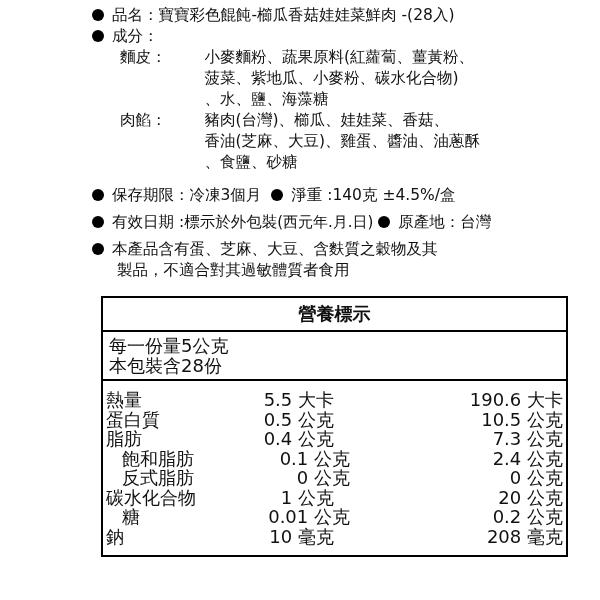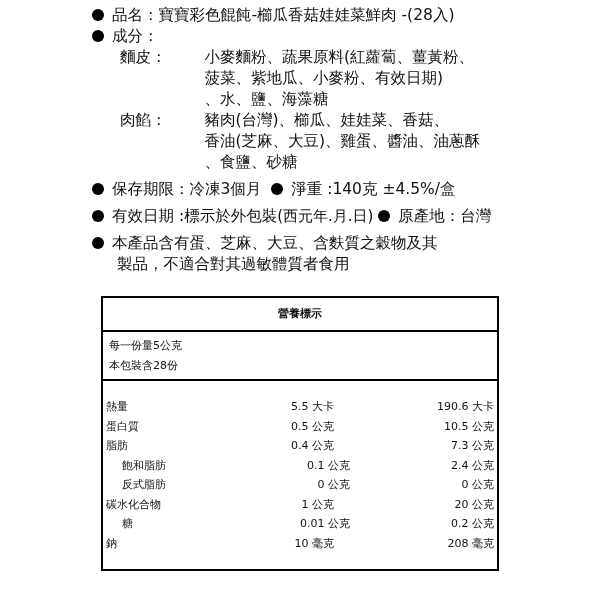--- a/index.html
+++ b/index.html
@@ -8,58 +8,58 @@
   .info { position:absolute; left:92px; top:5px; width:420px; font-size:15.5px; line-height:21px; }
   .line { white-space:nowrap; }
   .bullet { display:inline-block; width:12px; height:12px; border-radius:50%; background:#000; margin-right:8px; vertical-align:-1px; }
   .indent1 { padding-left:25px; }
   .sub { display:flex; padding-left:28px; }
   .sub .k { white-space:nowrap; }
   .sub .v { flex:1; }
   .v div { white-space:nowrap;margin-left:38px; }
   .small { font-size:15px; }
   .gap { height:6px; }
-  .tbl { position:absolute; left:101px; top:296px; width:398px; border:2px solid #000; font-size:11px; line-height:19.5px; box-sizing:border-box; }
+  .tbl { position:absolute; left:101px; top:296px; width:467px; border:2px solid #000; font-size:18px; line-height:19.5px; box-sizing:border-box; }
   .tbl .title { text-align:center; border-bottom:2px solid #000; height:32px; line-height:32px; font-weight:bold; }
   .tbl .serv { border-bottom:2px solid #000; padding:4px 6px; }
   .tbl .hdr { display:flex; border-bottom:2px solid #000; padding:2px 3px; }
   .row { display:flex; padding:0 3px; }
   .c1 { width:130px; white-space:nowrap; }
   .c2 { width:98px; text-align:right; white-space:nowrap; }
   .c3 { flex:1; text-align:right; white-space:nowrap; }
   .ind { padding-left:16px; }
-  .rows { padding:16px 0; }
+  .rows { padding:9px 0; }
 </style>
 </head>
 <body>
 
 <div class="info">
   <div class="line">
     <span class="bullet"></span><span>品名：</span><span>寶寶彩色餛飩-櫛瓜香菇娃娃菜鮮肉 -(28入)</span>
   </div>
   <div class="line">
     <span class="bullet"></span><span>成分：</span>
   </div>
   <div class="sub">
     <span class="k">麵皮：</span>
     <div class="v">
       <div>小麥麵粉、蔬果原料(紅蘿蔔、薑黃粉、</div>
-      <div>菠菜、紫地瓜、小麥粉、有效日期)</div>
+      <div>菠菜、紫地瓜、小麥粉、碳水化合物)</div>
       <div>、水、鹽、海藻糖</div>
     </div>
   </div>
   <div class="sub">
     <span class="k">肉餡：</span>
     <div class="v">
       <div>豬肉(台灣)、櫛瓜、娃娃菜、香菇、</div>
       <div>香油(芝麻、大豆)、雞蛋、醬油、油蔥酥</div>
       <div>、食鹽、砂糖</div>
     </div>
   </div>
-  <div class="line" style="margin-top:6px">
+  <div class="line" style="margin-top:12px">
     <span class="bullet"></span><span>保存期限：冷凍3個月</span>&nbsp;
     <span class="bullet"></span><span>淨重 :140克 ±4.5%/盒</span>
   </div>
   <div class="gap"></div>
   <div class="line">
     <span class="bullet"></span><span>有效日期 :標示於外包裝</span><span class="small">(西元年.月.日)</span>
     <span class="bullet"></span><span>原產地：台灣</span>
   </div>
   <div class="gap"></div>
   <div class="line">

